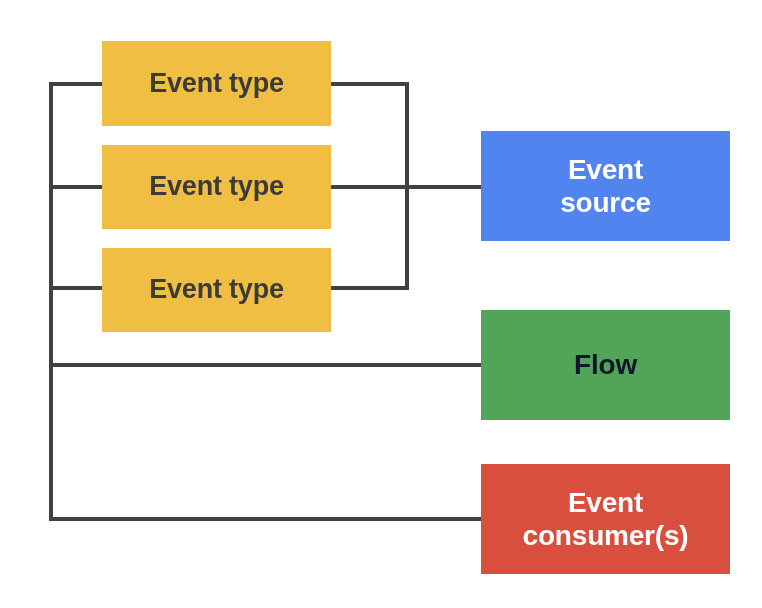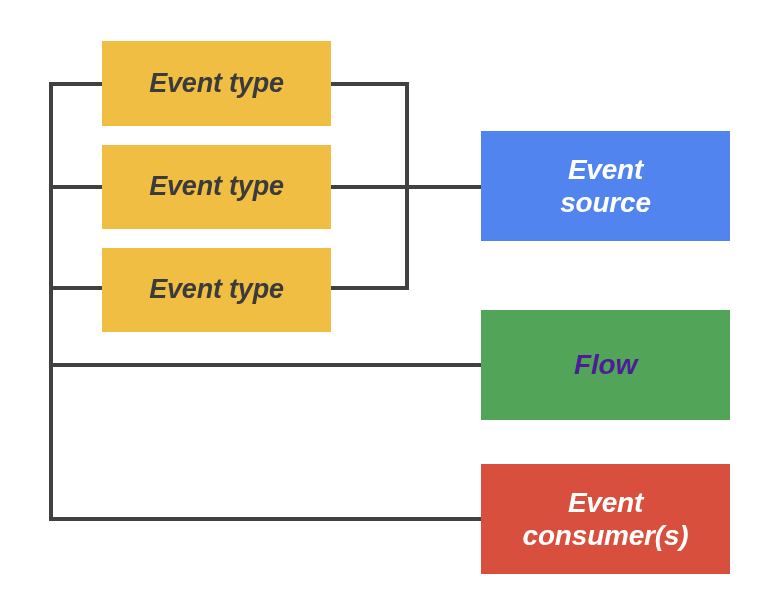--- a/index.html
+++ b/index.html
@@ -10,21 +10,20 @@
   }
   body {
     font-family: "Liberation Sans", sans-serif;
   }
   #diagram-canvas {
     position: relative;
     width: 762px;
     height: 576px;
     background: #ffffff;
     overflow: hidden;
-    font-style: italic;
   }
   #connector-layer {
     position: absolute;
     left: 0;
     top: 0;
     width: 762px;
     height: 608px;
     pointer-events: none;
   }
   .node {
@@ -48,21 +47,21 @@
     font-weight: bold;
   }
   .node-event-source {
     background: #5184ee;
     color: #ffffff;
     font-size: 28px;
     font-weight: bold;
   }
   .node-flow {
     background: #51a458;
-    color: #4c1d95;
+    color: #0f172a;
     font-size: 28px;
     font-weight: bold;
     text-align: right;
   }
   .node-event-consumer {
     background: #d94f3d;
     color: #ffffff;
     font-size: 28px;
     font-weight: bold;
   }

